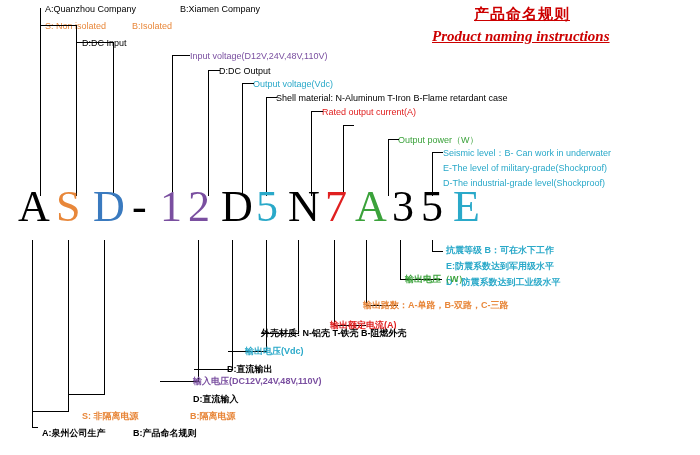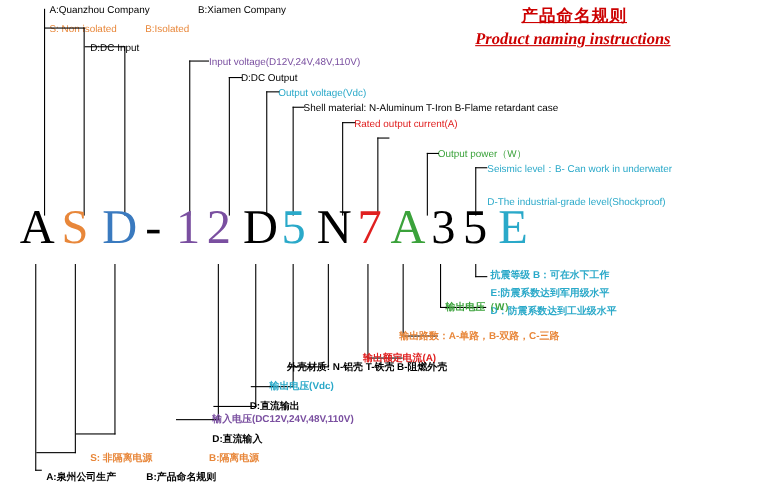--- a/index.html
+++ b/index.html
@@ -36,20 +36,21 @@
   <div class="lbl" style="left:253px;top:79px;color:#2aa9c9;">Output voltage(Vdc)</div>
 
   <div class="lbl" style="left:276px;top:93px;color:#000;">Shell material: N-Aluminum   T-Iron   B-Flame retardant case</div>
 
   <div class="lbl" style="left:322px;top:107px;color:#e02020;">Rated output current(A)</div>
 
 
   <div class="lbl" style="left:398px;top:135px;color:#3ba23b;">Output power（W）</div>
 
   <div class="lbl" style="left:443px;top:148px;color:#2aa9c9;">Seismic level：B- Can work in underwater</div>
+  <div class="lbl" style="left:443px;top:163px;color:#2aa9c9;">E-The level of military-grade(Shockproof)</div>
   <div class="lbl" style="left:443px;top:178px;color:#2aa9c9;">D-The industrial-grade level(Shockproof)</div>
 
   <div class="ln" style="left:40px;top:8px;width:1px;height:188px;"></div>
 
   <div class="ln" style="left:40px;top:25px;width:0;height:0;"></div>
   <div class="ln" style="left:40px;top:25px;width:0px;height:1px;"></div>
   <div class="ln" style="left:76px;top:25px;width:1px;height:171px;"></div>
   <div class="ln" style="left:40px;top:25px;width:1px;height:0px;"></div>
   <div class="ln" style="left:40px;top:25px;width:1px;height:1px;"></div>
   <div class="ln" style="left:40px;top:25px;width:0;height:0;"></div>

